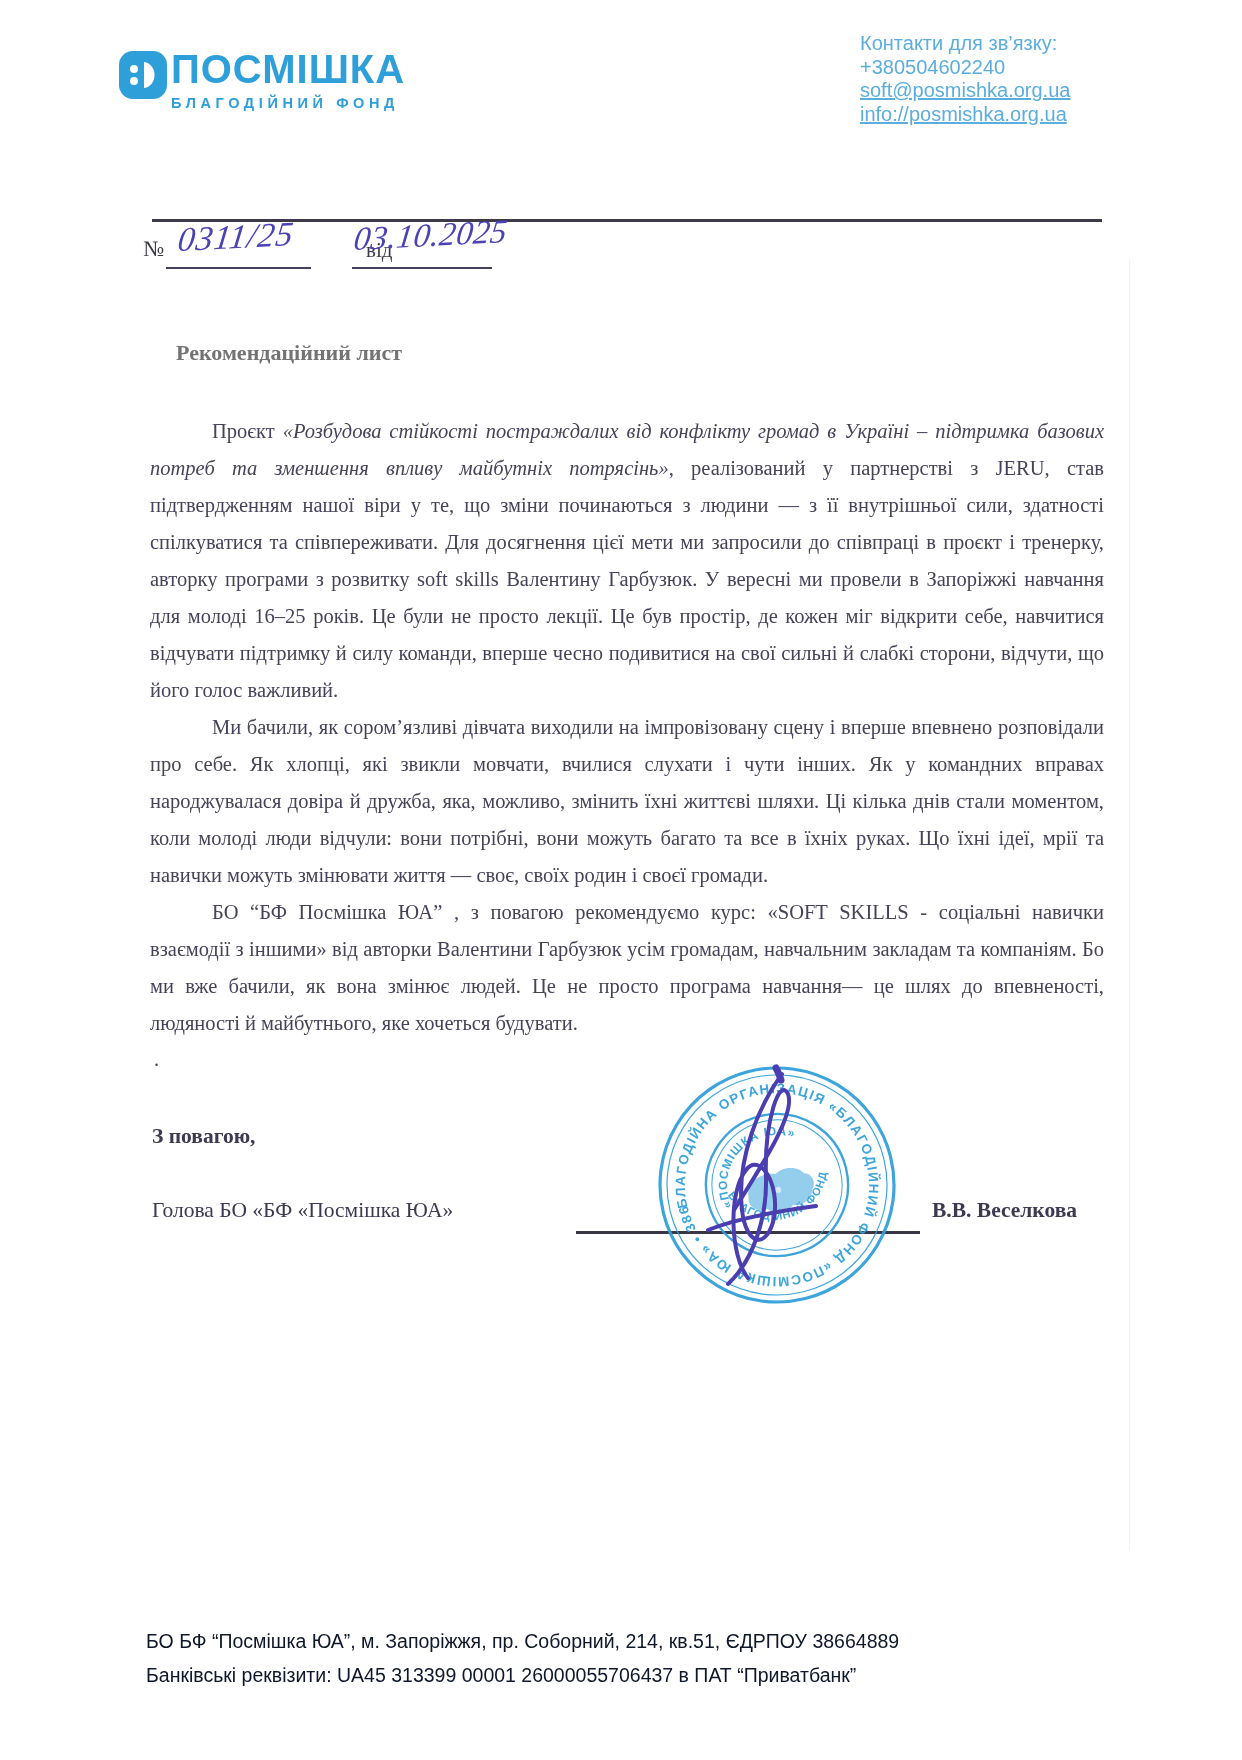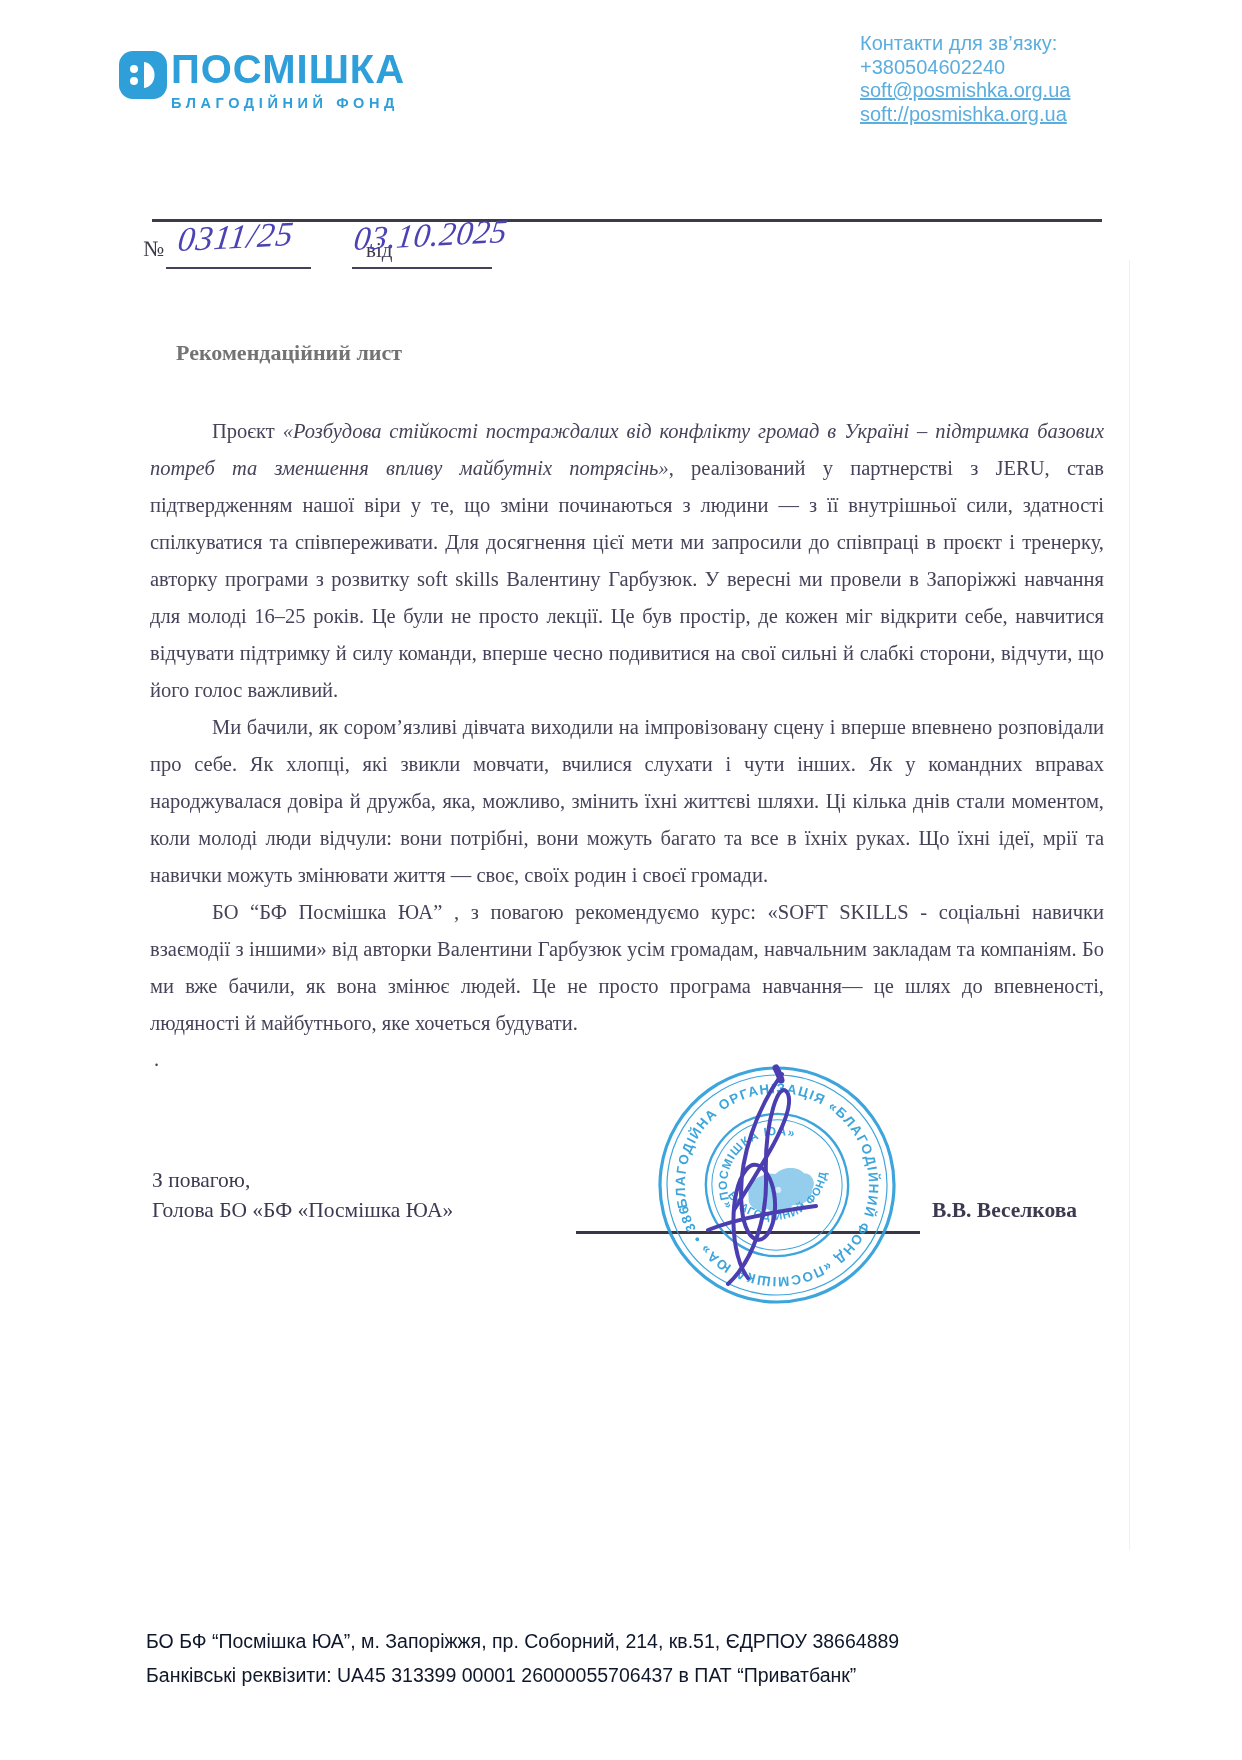--- a/index.html
+++ b/index.html
@@ -42,21 +42,21 @@
   
   .title{position:absolute;left:136px;top:340px;font-size:22px;font-weight:bold;color:#737373;margin-left:40px;}
   .body-text{
     position:absolute;left:150px;top:413px;width:954px;
     font-size:20.5px;line-height:37px;text-align:justify;color:#474259;
   }
   .body-text p{margin:0;text-indent:62px;}
   .body-text .quote{font-style:italic;}
   .body-text .dot-par{text-indent:4px;line-height:34px;}
   
-  .salutation{position:absolute;left:152px;top:1168px;font-size:21.5px;font-weight:normal;color:#3c3950;}
+  .salutation{position:absolute;left:152px;top:1124px;font-size:21.5px;font-weight:bold;color:#3c3950;}
   .sig-position{position:absolute;left:152px;top:1198px;font-size:21.5px;font-weight:normal;color:#3c3950;white-space:nowrap;}
   .sig-line{position:absolute;left:576px;top:1231px;width:344px;height:3px;background:#3a3646;}
   .sig-name{position:absolute;left:932px;top:1198px;font-size:21.5px;font-weight:bold;color:#3c3950;white-space:nowrap;}
   .stamp{position:absolute;left:652px;top:1060px;width:250px;height:250px;transform:rotate(-14deg);opacity:.93;}
   .scribble{position:absolute;left:664px;top:1058px;width:190px;height:245px;}
   
   .footer{
     position:absolute;left:146px;top:1624px;width:950px;text-align:left;
     font-family:"Liberation Sans",sans-serif;font-size:19.5px;line-height:34px;color:#0f172a;
   }
@@ -79,21 +79,21 @@
     <div class="brand-text">
       <div class="brand-name">ПОСМІШКА</div>
       <div class="brand-sub">БЛАГОДІЙНИЙ ФОНД</div>
     </div>
   </div>
 
   <div class="contacts">
     <div>Контакти для зв’язку:</div>
     <div>+380504602240</div>
     <div class="link">soft@posmishka.org.ua</div>
-    <div class="link">soft://posmishka.org.ua</div>
+    <div class="link">info://posmishka.org.ua</div>
   </div>
 
   <div class="rule"></div>
   <div class="ref-sign">№</div>
   <div class="ref-underline-1"></div>
   <div class="ref-number">0311/25</div>
   <div class="ref-prep">від</div>
   <div class="ref-underline-2"></div>
   <div class="ref-date">03.10.2025</div>
 

